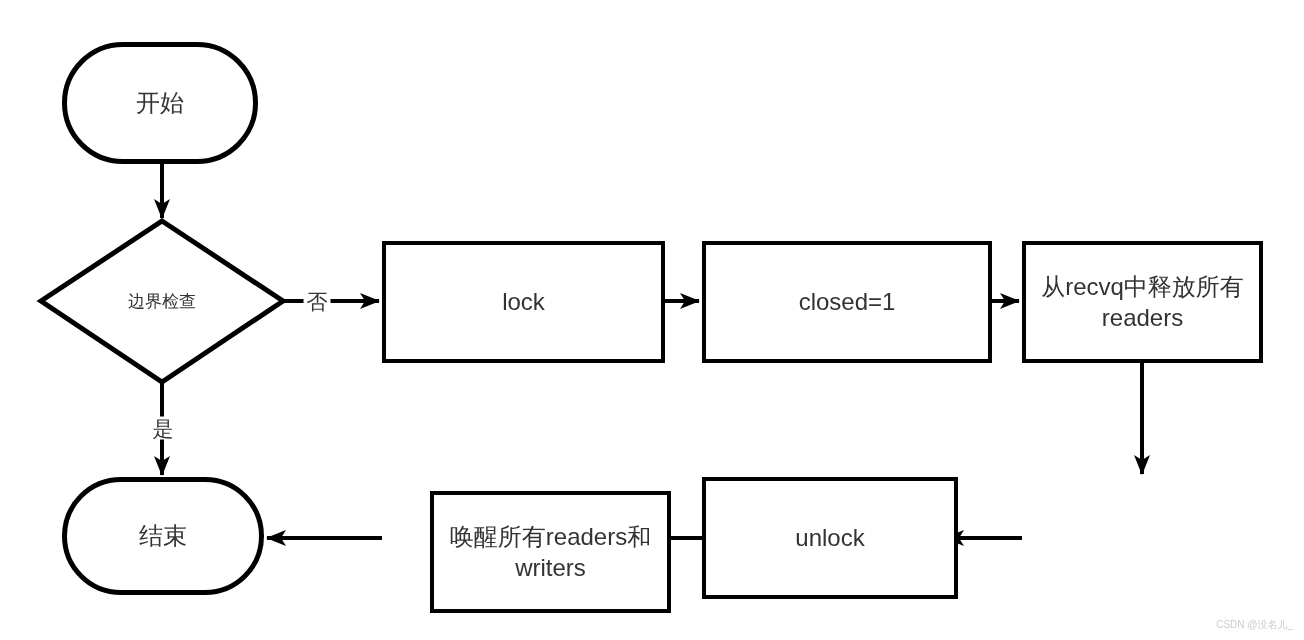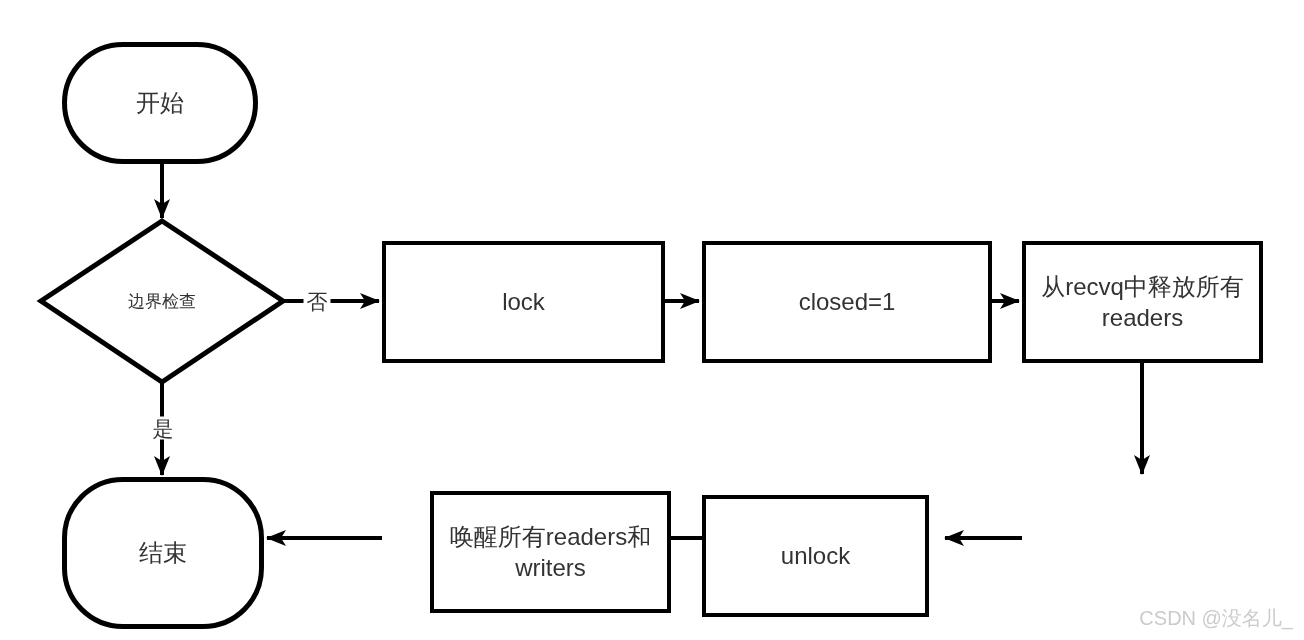--- a/index.html
+++ b/index.html
@@ -56,21 +56,21 @@
     background: #ffffff;
     padding: 1px 3px;
     z-index: 3;
     transform: translate(-50%, -50%);
   }
   .watermark {
     position: absolute;
     right: 11px;
     bottom: 8px;
     color: #cbcbcb;
-    font-size: 20px;
+    font-size: 10px;
     z-index: 4;
   }
 </style>
 </head>
 <body>
 
 <div class="canvas">
 
   <svg class="edges-svg" viewBox="0 0 1304 640" xmlns="http://www.w3.org/2000/svg">
     <defs>
@@ -106,29 +106,29 @@
 
   <div class="node process" style="left:702px; top:241px; width:290px; height:122px;">
     <span>closed=1</span>
   </div>
 
   <div class="node process" style="left:1022px; top:241px; width:241px; height:122px;">
     <span>从recvq中释放所有readers</span>
   </div>
 
 
-  <div class="node process" style="left:702px; top:495px; width:227px; height:122px;">
+  <div class="node process" style="left:702px; top:477px; width:256px; height:122px;">
     <span>unlock</span>
   </div>
 
   <div class="node process" style="left:382px; top:491px; width:241px; height:122px;margin-left:48px;">
     <span>唤醒所有readers和writers</span>
   </div>
 
-  <div class="node terminal" style="left:62px; top:477px; width:202px; height:152px;text-align:center;">
+  <div class="node terminal" style="left:62px; top:477px; width:202px; height:118px;text-align:center;">
     <span>结束</span>
   </div>
 
   <span class="edge-label" style="left:317px; top:301px;">否</span>
   <span class="edge-label" style="left:163px; top:428px;">是</span>
 
   <div class="watermark">CSDN @没名儿_</div>
 
 </div>
 

